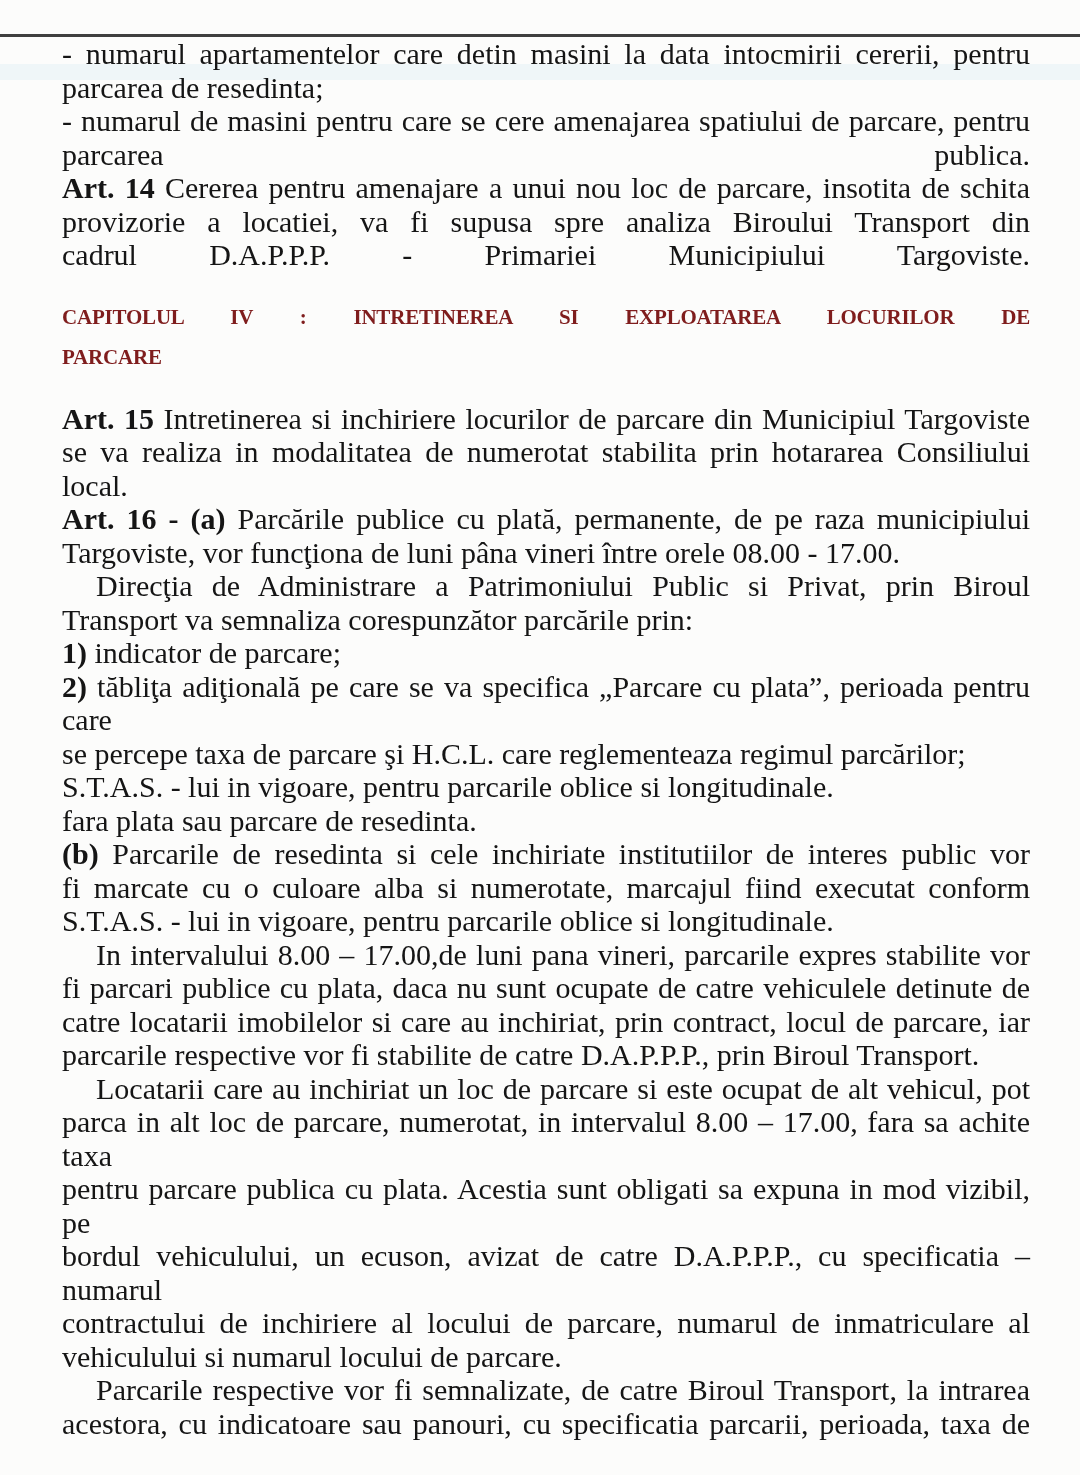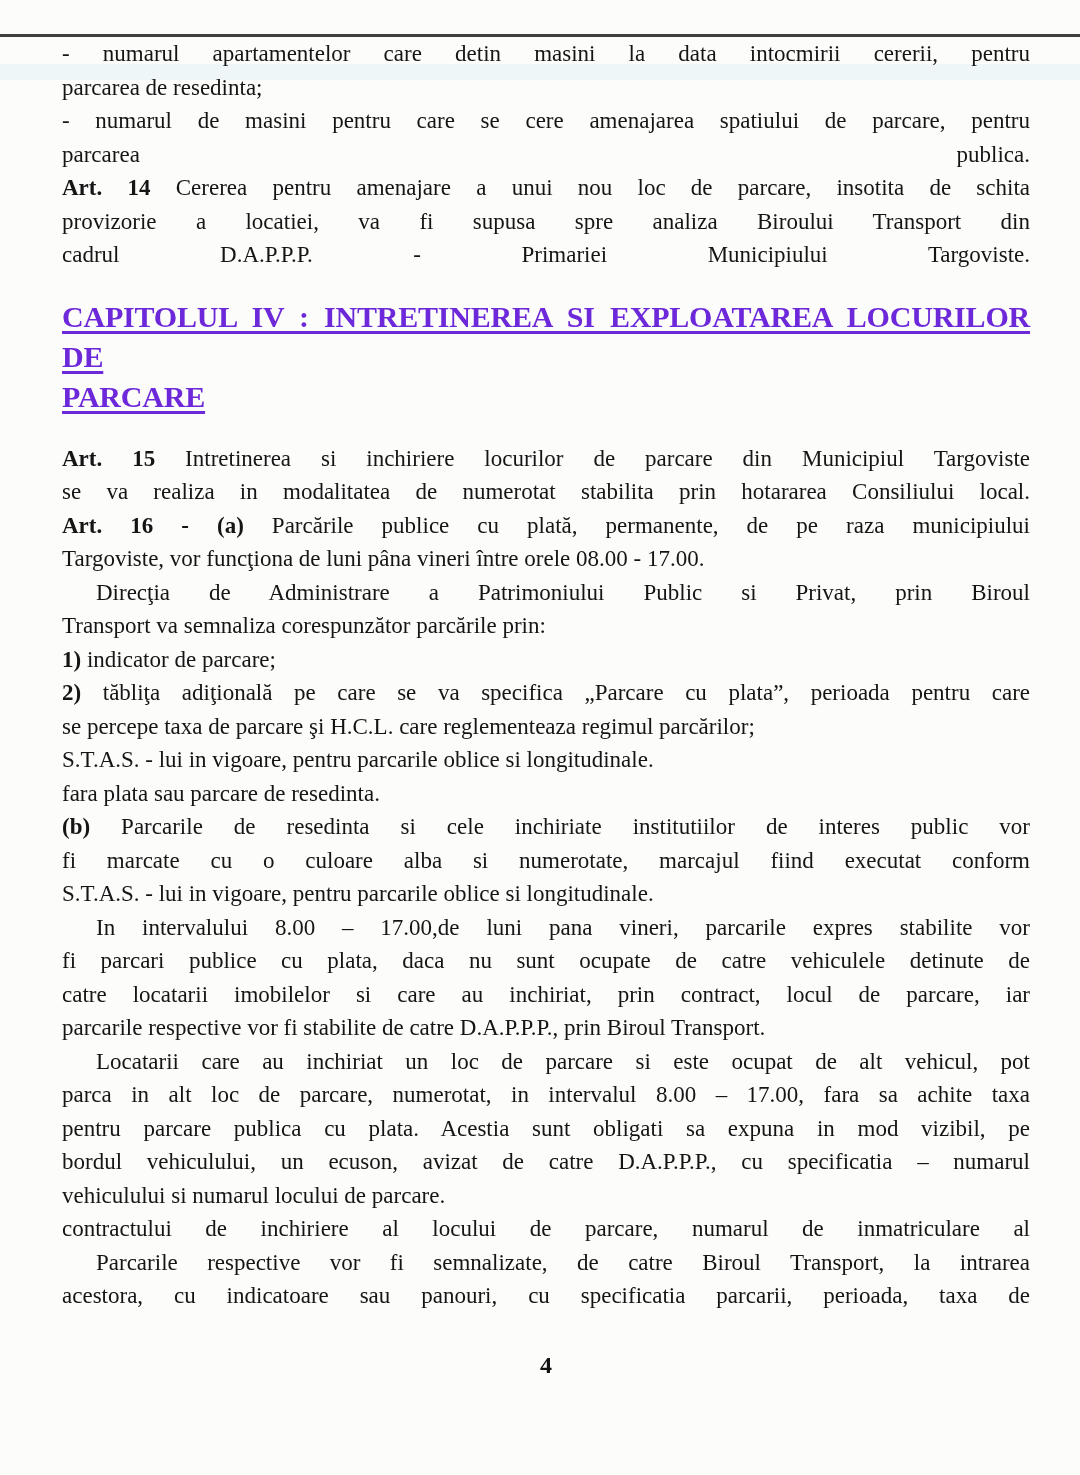--- a/index.html
+++ b/index.html
@@ -24,37 +24,36 @@
   .scan-band {
     position: absolute;
     top: 64px; left: 0;
     width: 1080px; height: 16px;
     background: #dff0f5;
     opacity: 0.45;
     pointer-events: none;
   }
   .doc-lines { position: relative; }
   .line {
-    font-size: 23px;
+    font-size: 30px;
     line-height: 33.5px;
     text-align: left;
     white-space: normal;
   }
   .just {
     text-align: justify;
     text-align-last: justify;
   }
   .indent { text-indent: 34px; }
   .b { font-weight: 700; }
   .heading {
     font-weight: 700;
-    font-size: 30px;
+    font-size: 21px;
     line-height: 40px;
-    color: #6d28d9;
-    text-decoration: underline;
+    color: #7f1d1d;
     text-decoration-thickness: 2.5px;
     text-underline-offset: 4px;
     letter-spacing: -0.2px;
   }
   .gap { margin-top: 25px; }
   .page-number {
     margin-top: 36px;
     text-align: center;
     font-size: 24px;
     font-weight: 700;
@@ -93,19 +92,19 @@
       <div class="line just"><span>fi marcate cu o culoare alba si numerotate, marcajul  fiind executat conform</span></div>
       <div class="line"><span>S.T.A.S. - lui in vigoare, pentru parcarile oblice si longitudinale.</span></div>
       <div class="line just indent"><span>In  intervalului 8.00 – 17.00,de luni pana vineri, parcarile expres stabilite  vor</span></div>
       <div class="line just"><span>fi parcari publice cu plata, daca nu sunt ocupate de catre vehiculele detinute de</span></div>
       <div class="line just"><span>catre locatarii imobilelor si care au inchiriat, prin contract, locul de parcare, iar</span></div>
       <div class="line"><span>parcarile respective vor fi stabilite de catre D.A.P.P.P., prin Biroul Transport.</span></div>
       <div class="line just indent"><span>Locatarii care au inchiriat un loc de parcare si este ocupat de alt vehicul, pot</span></div>
       <div class="line just"><span>parca in alt loc de parcare, numerotat, in intervalul 8.00 – 17.00, fara sa achite taxa</span></div>
       <div class="line just"><span>pentru parcare publica cu plata. Acestia sunt obligati sa expuna in mod vizibil, pe</span></div>
       <div class="line just"><span>bordul vehiculului, un ecuson, avizat de catre D.A.P.P.P., cu specificatia – numarul</span></div>
+      <div class="line just"><span>contractului de inchiriere al locului de parcare, numarul de inmatriculare al</span></div>
       <div class="line"><span>vehiculului si numarul locului de parcare.</span></div>
-      <div class="line just"><span>contractului de inchiriere al locului de parcare, numarul de inmatriculare al</span></div>
       <div class="line just indent"><span>Parcarile respective vor fi semnalizate, de catre Biroul Transport, la intrarea</span></div>
       <div class="line just"><span>acestora, cu indicatoare sau panouri, cu specificatia parcarii, perioada, taxa de</span></div>
     </div>
   <div class="page-number">4</div>
 </div>
 
 </body></html>

